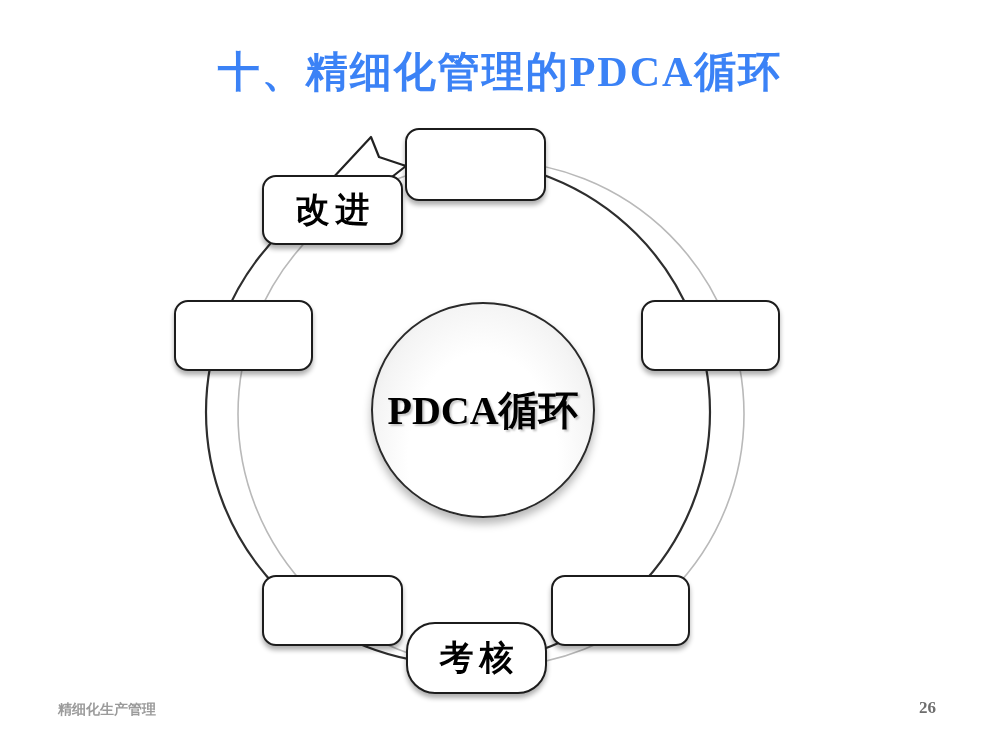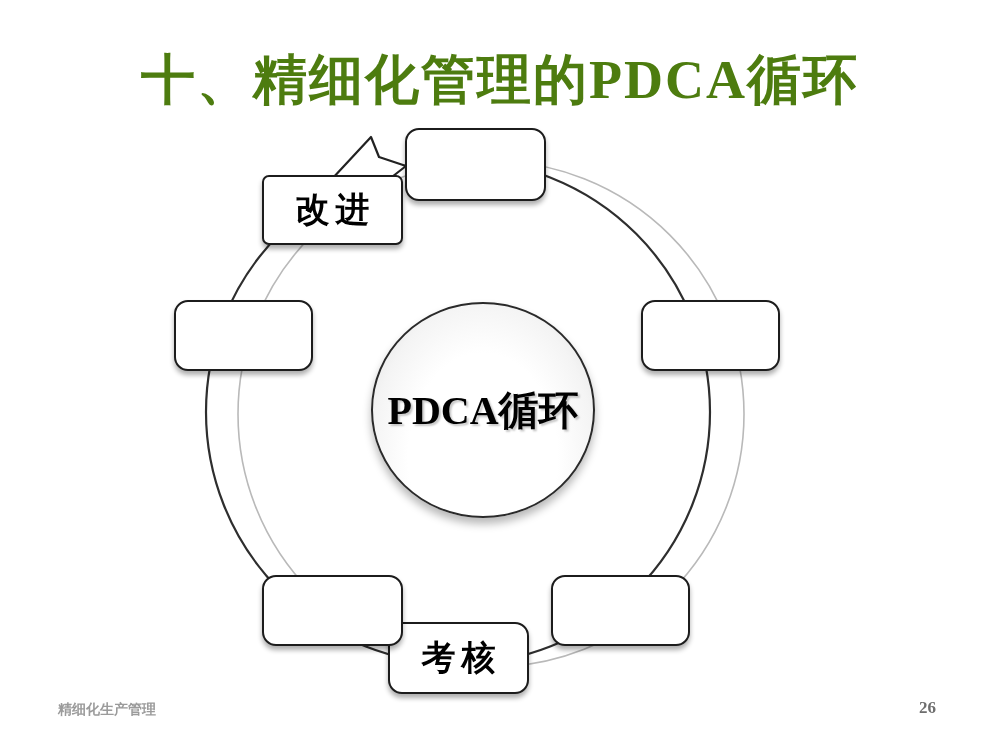--- a/index.html
+++ b/index.html
@@ -7,24 +7,24 @@
     position:relative;
     width:1000px;height:750px;
     background:#ffffff;
     overflow:hidden;
     font-family:"Liberation Serif","DejaVu Serif",serif;
   }
   .slide-title{
     position:absolute;
     left:0;top:44px;width:1000px;
     text-align:center;
-    font-size:54px;
+    font-size:42px;
     font-weight:700;
     letter-spacing:2px;
-    color:#4d7c0f;
+    color:#3b82f6;
     white-space:nowrap;
   }
   .ring-svg{position:absolute;left:0;top:0;z-index:1;}
   .cycle-node{
     position:absolute;
     z-index:2;
     background:#ffffff;
     border:2.5px solid #1c1c1c;
     border-radius:14px;
     box-shadow:0 4px 5px rgba(0,0,0,0.32);
@@ -93,34 +93,34 @@
 
   <div class="cycle-node" style="left:641px;top:300px;width:135px;height:67px;">
     <span class="node-label"></span>
   </div>
 
 
   <div class="cycle-node" style="left:551px;top:575px;width:135px;height:67px;">
     <span class="node-label"></span>
   </div>
 
-  <div class="cycle-node" style="left:388px;top:622px;width:137px;height:68px;">
+  <div class="cycle-node" style="left:406px;top:622px;width:137px;height:68px;border-radius:29px;">
     <span class="node-label">考核</span>
   </div>
 
   <div class="cycle-node" style="left:262px;top:575px;width:137px;height:67px;">
     <span class="node-label"></span>
   </div>
 
 
   <div class="cycle-node" style="left:174px;top:300px;width:135px;height:67px;">
     <span class="node-label"></span>
   </div>
 
-  <div class="cycle-node" style="left:262px;top:175px;width:137px;height:66px;border-radius:7px;">
+  <div class="cycle-node" style="left:262px;top:175px;width:137px;height:66px;">
     <span class="node-label">改进</span>
   </div>
 
   <div class="center-circle">
     <span class="center-label">PDCA循环</span>
   </div>
 
   <div class="footer-left">精细化生产管理</div>
   <div class="page-number">26</div>
 

